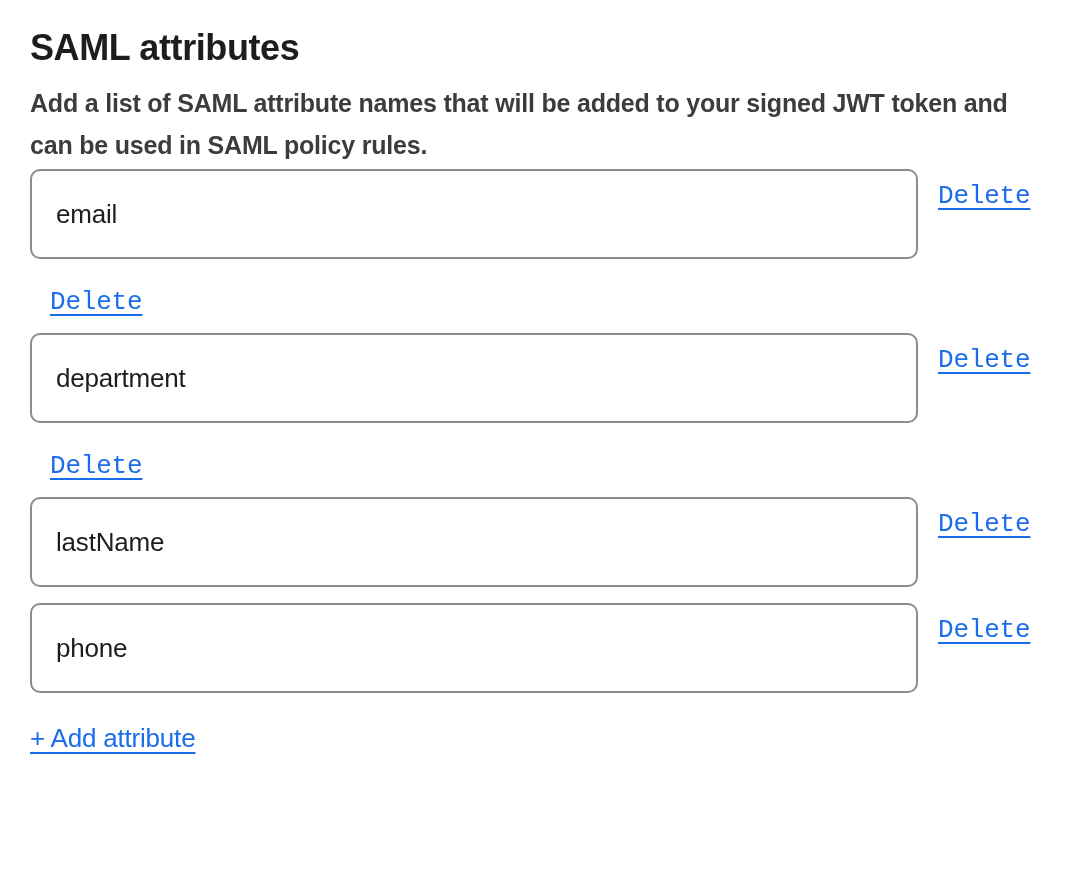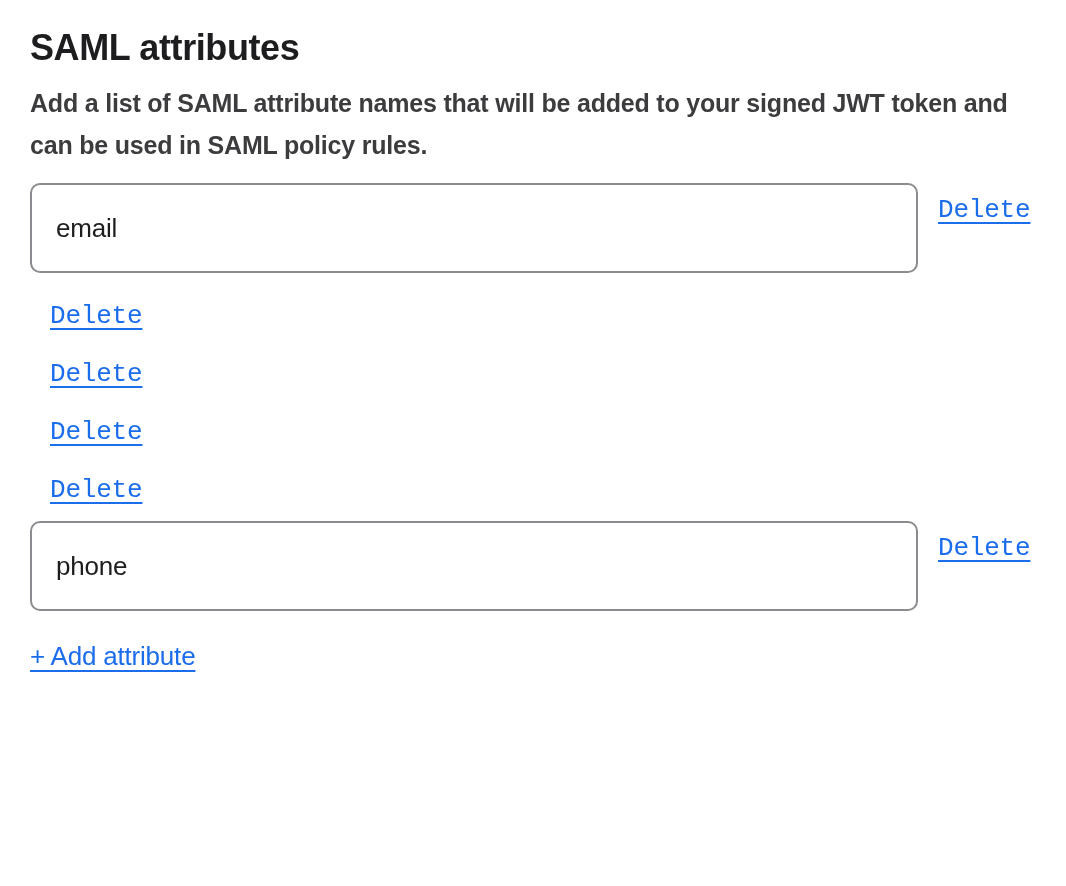--- a/index.html
+++ b/index.html
@@ -29,21 +29,21 @@
   .desc {
     margin: 12px 0 0 0;
     max-width: 1005px;
     font-size: 25px;
     line-height: 42px;
     letter-spacing: -0.2px;
     color: #3c3c3e;
     font-weight: bold;
   }
   .attr-list {
-    margin-top: 17px;
+    margin-top: 3px;
   }
   .attr-row {
     display: flex;
     align-items: flex-start;
     margin-bottom: 16px;
   }
   .attr-input {
     box-sizing: border-box;
     width: 888px;
     height: 90px;
@@ -91,28 +91,30 @@
   <div class="attr-row">
     <input class="attr-input" type="text" value="email" style="">
     <a class="link delete-link" href="#">Delete</a>
   </div>
 
   <div class="attr-row">
     <a class="link delete-link" href="#">Delete</a>
   </div>
 
   <div class="attr-row">
+    <input class="attr-input" type="text" value="department" style="">
     <a class="link delete-link" href="#">Delete</a>
   </div>
 
   <div class="attr-row">
     <a class="link delete-link" href="#">Delete</a>
   </div>
 
   <div class="attr-row">
+    <input class="attr-input" type="text" value="lastName" style="">
     <a class="link delete-link" href="#">Delete</a>
   </div>
 
   <div class="attr-row">
     <input class="attr-input" type="text" value="phone" style="">
     <a class="link delete-link" href="#">Delete</a>
   </div>
 </div>
 
   <a class="link add-link" href="#">+ Add attribute</a>

